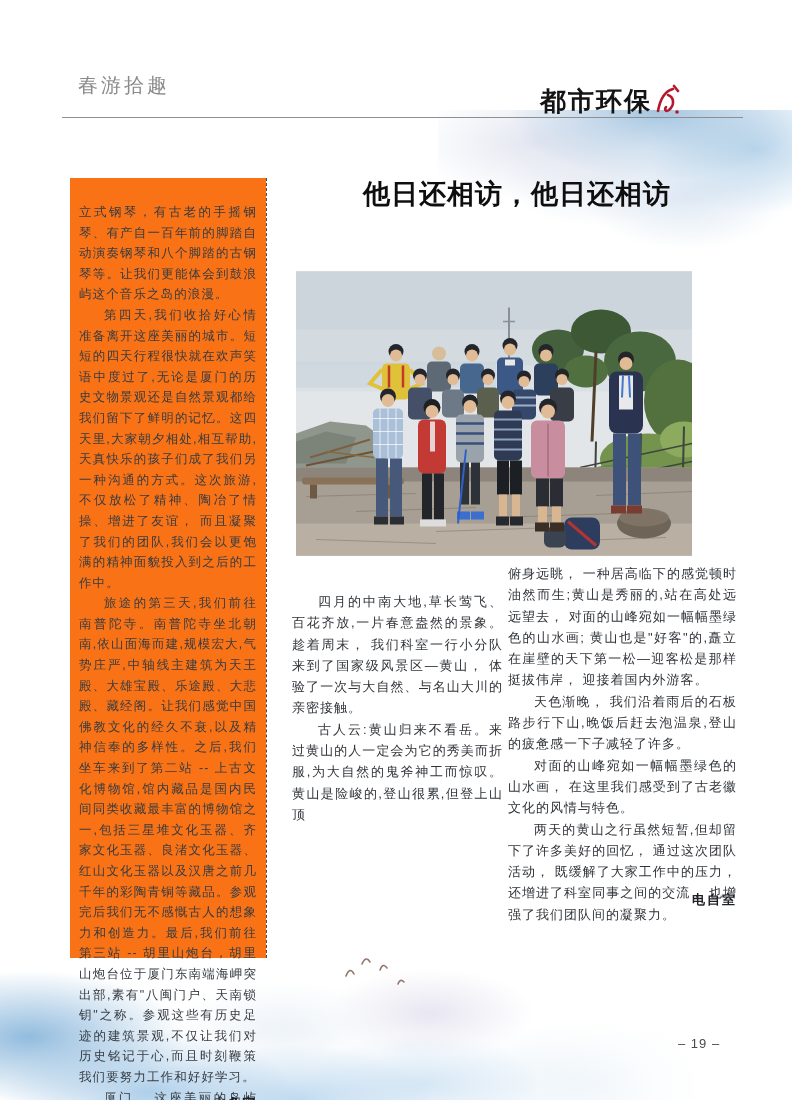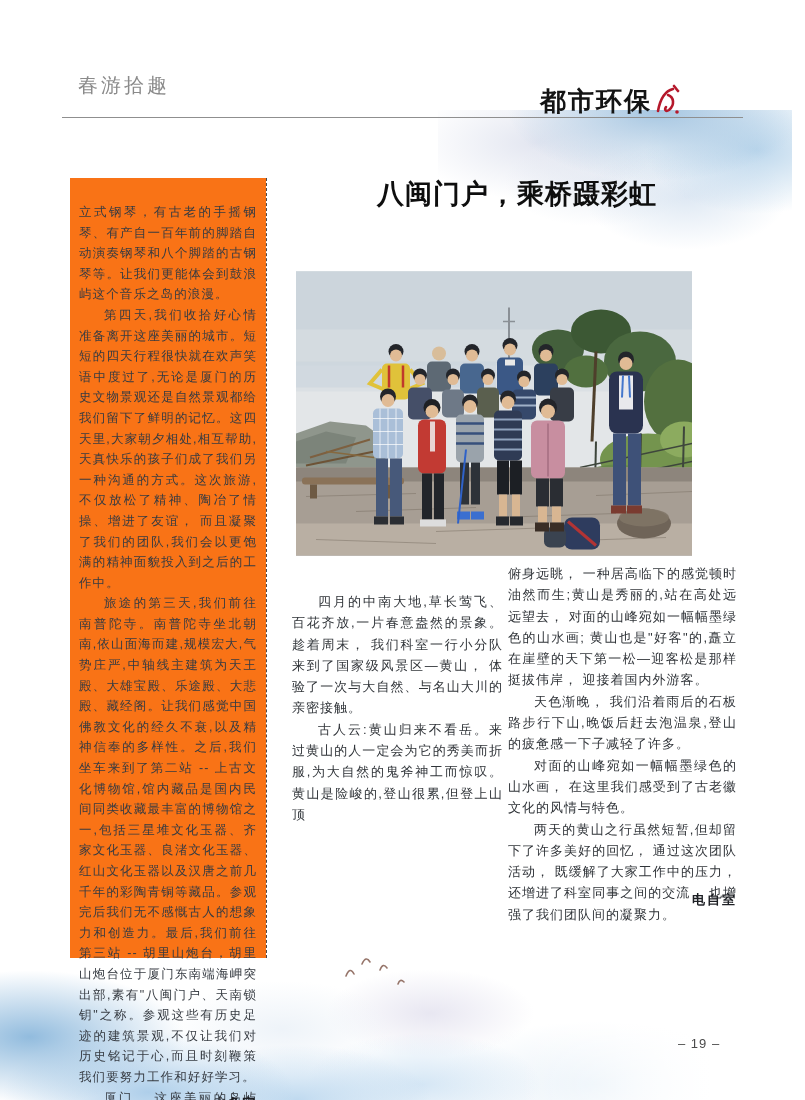--- a/index.html
+++ b/index.html
@@ -104,21 +104,21 @@
     <p class="para">旅途的第三天,我们前往南普陀寺。南普陀寺坐北朝南,依山面海而建,规模宏大,气势庄严,中轴线主建筑为天王殿、大雄宝殿、乐途殿、大悲殿、藏经阁。让我们感觉中国佛教文化的经久不衰,以及精神信奉的多样性。之后,我们坐车来到了第二站 -- 上古文化博物馆,馆内藏品是国内民间同类收藏最丰富的博物馆之一,包括三星堆文化玉器、齐家文化玉器、良渚文化玉器、红山文化玉器以及汉唐之前几千年的彩陶青铜等藏品。参观完后我们无不感慨古人的想象力和创造力。最后,我们前往第三站 -- 胡里山炮台，胡里山炮台位于厦门东南端海岬突出部,素有"八闽门户、天南锁钥"之称。参观这些有历史足迹的建筑景观,不仅让我们对历史铭记于心,而且时刻鞭策我们要努力工作和好好学习。</p>
     <p class="para closing">
       <span>厦门， 这座美丽的岛屿城市,后会有期……</span>
       <span class="sig">水务室</span>
     </p>
   </aside>
 
   <div class="divider-dashed"></div>
 
   <main>
-    <h1 class="title">八闽门户，乘桥蹑彩虹</h1>
+    <h1 class="title">他日还相访，他日还相访</h1>
 
     <div class="photo">
       <svg width="396" height="285" viewBox="0 0 396 284">
 
         <rect x="0" y="0" width="396" height="200" fill="#dbe0e4"></rect>
         <rect x="0" y="0" width="396" height="60" fill="#ccd5dc"></rect>
         <rect x="0" y="58" width="396" height="36" fill="#d4dbe0"></rect>
         <rect x="0" y="120" width="396" height="80" fill="#e3e6e8"></rect>
         <rect x="0" y="90" width="200" height="26" fill="#c9d3dc" opacity="0.55"></rect>
         <line x1="213" y1="36" x2="213" y2="92" stroke="#8a9096" stroke-width="2"></line>

